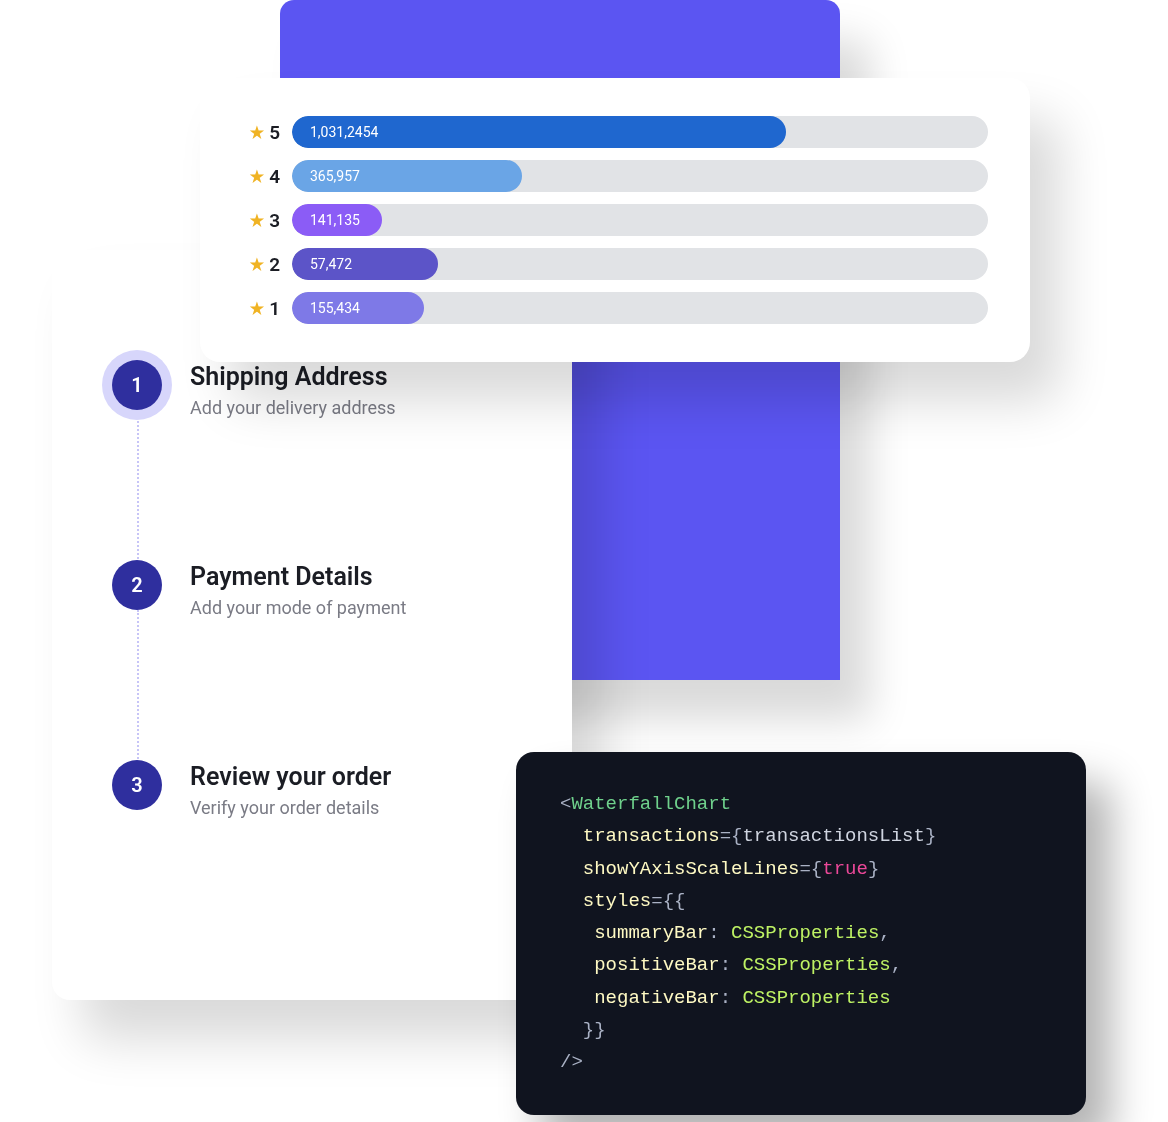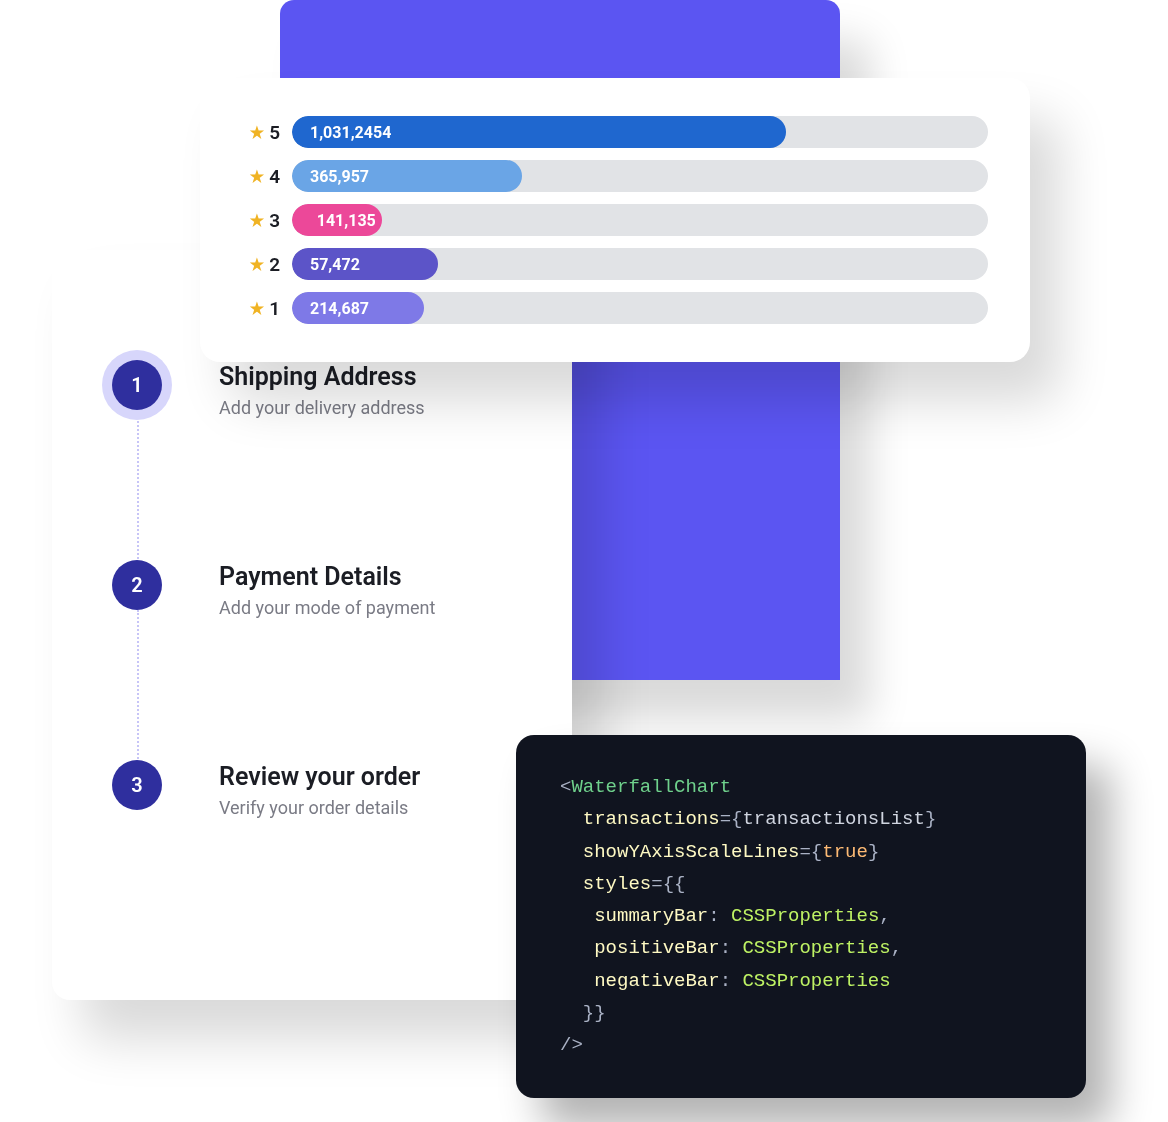--- a/index.html
+++ b/index.html
@@ -66,21 +66,21 @@
     position: absolute;
     left: 25px;
     top: 50px;
     bottom: -15px;
     width: 0;
     border-left: 2px dotted #c7c5f7;
     z-index: 1;
   }
   .step:last-child .step-line { display: none; }
   .step-text {
-    margin-left: 57px;
+    margin-left: 28px;
     padding-top: 2px;
   }
   .step-title {
     font-size: 25px;
     font-weight: 600;
     color: #1b1d24;
     margin-bottom: 6px;
   }
   .step-sub {
     font-size: 18px;
@@ -125,45 +125,45 @@
     overflow: hidden;
   }
   .rating-fill {
     position: absolute;
     left: 0; top: 0; bottom: 0;
     border-radius: 16px;
     display: flex;
     align-items: center;
     padding-left: 18px;
     color: #fff;
-    font-size: 16px;
-    font-weight: 700;
+    font-size: 14px;
+    font-weight: 400;
   }
 
   
   .code-card {
     position: absolute;
     left: 516px;
-    top: 735px;
+    top: 752px;
     width: 570px;
     background: #10141f;
     border-radius: 18px;
     box-shadow: 25px 30px 40px rgba(0,0,0,0.3);
     z-index: 6;
     padding: 36px 36px 36px 44px;
     font-family: "SFMono-Regular", Consolas, "Liberation Mono", Menlo, monospace;
     font-size: 19px;
     line-height: 1.7;
     color: #aab2c5;
   }
   .tok-tag    { color: #6fd18c; }
   .tok-attr   { color: #fef9c3; }
   .tok-punc   { color: #aab2c5; }
   .tok-ident  { color: #d0d5e0; margin-top: 48px; }
-  .tok-kw     { color: #fdba74; }
+  .tok-kw     { color: #ec4899; }
   .tok-type   { color: #bef264; }
   .code-line  { white-space: pre; }
 </style>
 </head>
 <body>
 
 <div class="backdrop"></div>
 
 <div class="checkout-card">
   <div class="step active">
@@ -215,21 +215,21 @@
           <span>365,957</span>
         </div>
       </div>
     </div>
     <div class="rating-row">
       <div class="rating-label">
         <span class="star-icon">★</span>
         <span>3</span>
       </div>
       <div class="rating-track">
-        <div class="rating-fill" style="width: 13%; background: #ec4899; justify-content: center;">
+        <div class="rating-fill" style="width: 13%; background: #8b5cf6;">
           <span>141,135</span>
         </div>
       </div>
     </div>
     <div class="rating-row">
       <div class="rating-label">
         <span class="star-icon">★</span>
         <span>2</span>
       </div>
       <div class="rating-track">
@@ -238,21 +238,21 @@
         </div>
       </div>
     </div>
     <div class="rating-row">
       <div class="rating-label">
         <span class="star-icon">★</span>
         <span>1</span>
       </div>
       <div class="rating-track">
         <div class="rating-fill" style="width: 19%; background: rgb(126, 121, 231);">
-          <span>214,687</span>
+          <span>155,434</span>
         </div>
       </div>
     </div>
   </div>
 
 <div class="code-card">
   <div class="code-line"><span class="tok-punc">&lt;</span><span class="tok-tag">WaterfallChart</span></div>
   <div class="code-line">  <span class="tok-attr">transactions</span><span class="tok-punc">={</span><span class="tok-ident">transactionsList</span><span class="tok-punc">}</span></div>
   <div class="code-line">  <span class="tok-attr">showYAxisScaleLines</span><span class="tok-punc">={</span><span class="tok-kw">true</span><span class="tok-punc">}</span></div>
   <div class="code-line">  <span class="tok-attr">styles</span><span class="tok-punc">={{</span></div>

